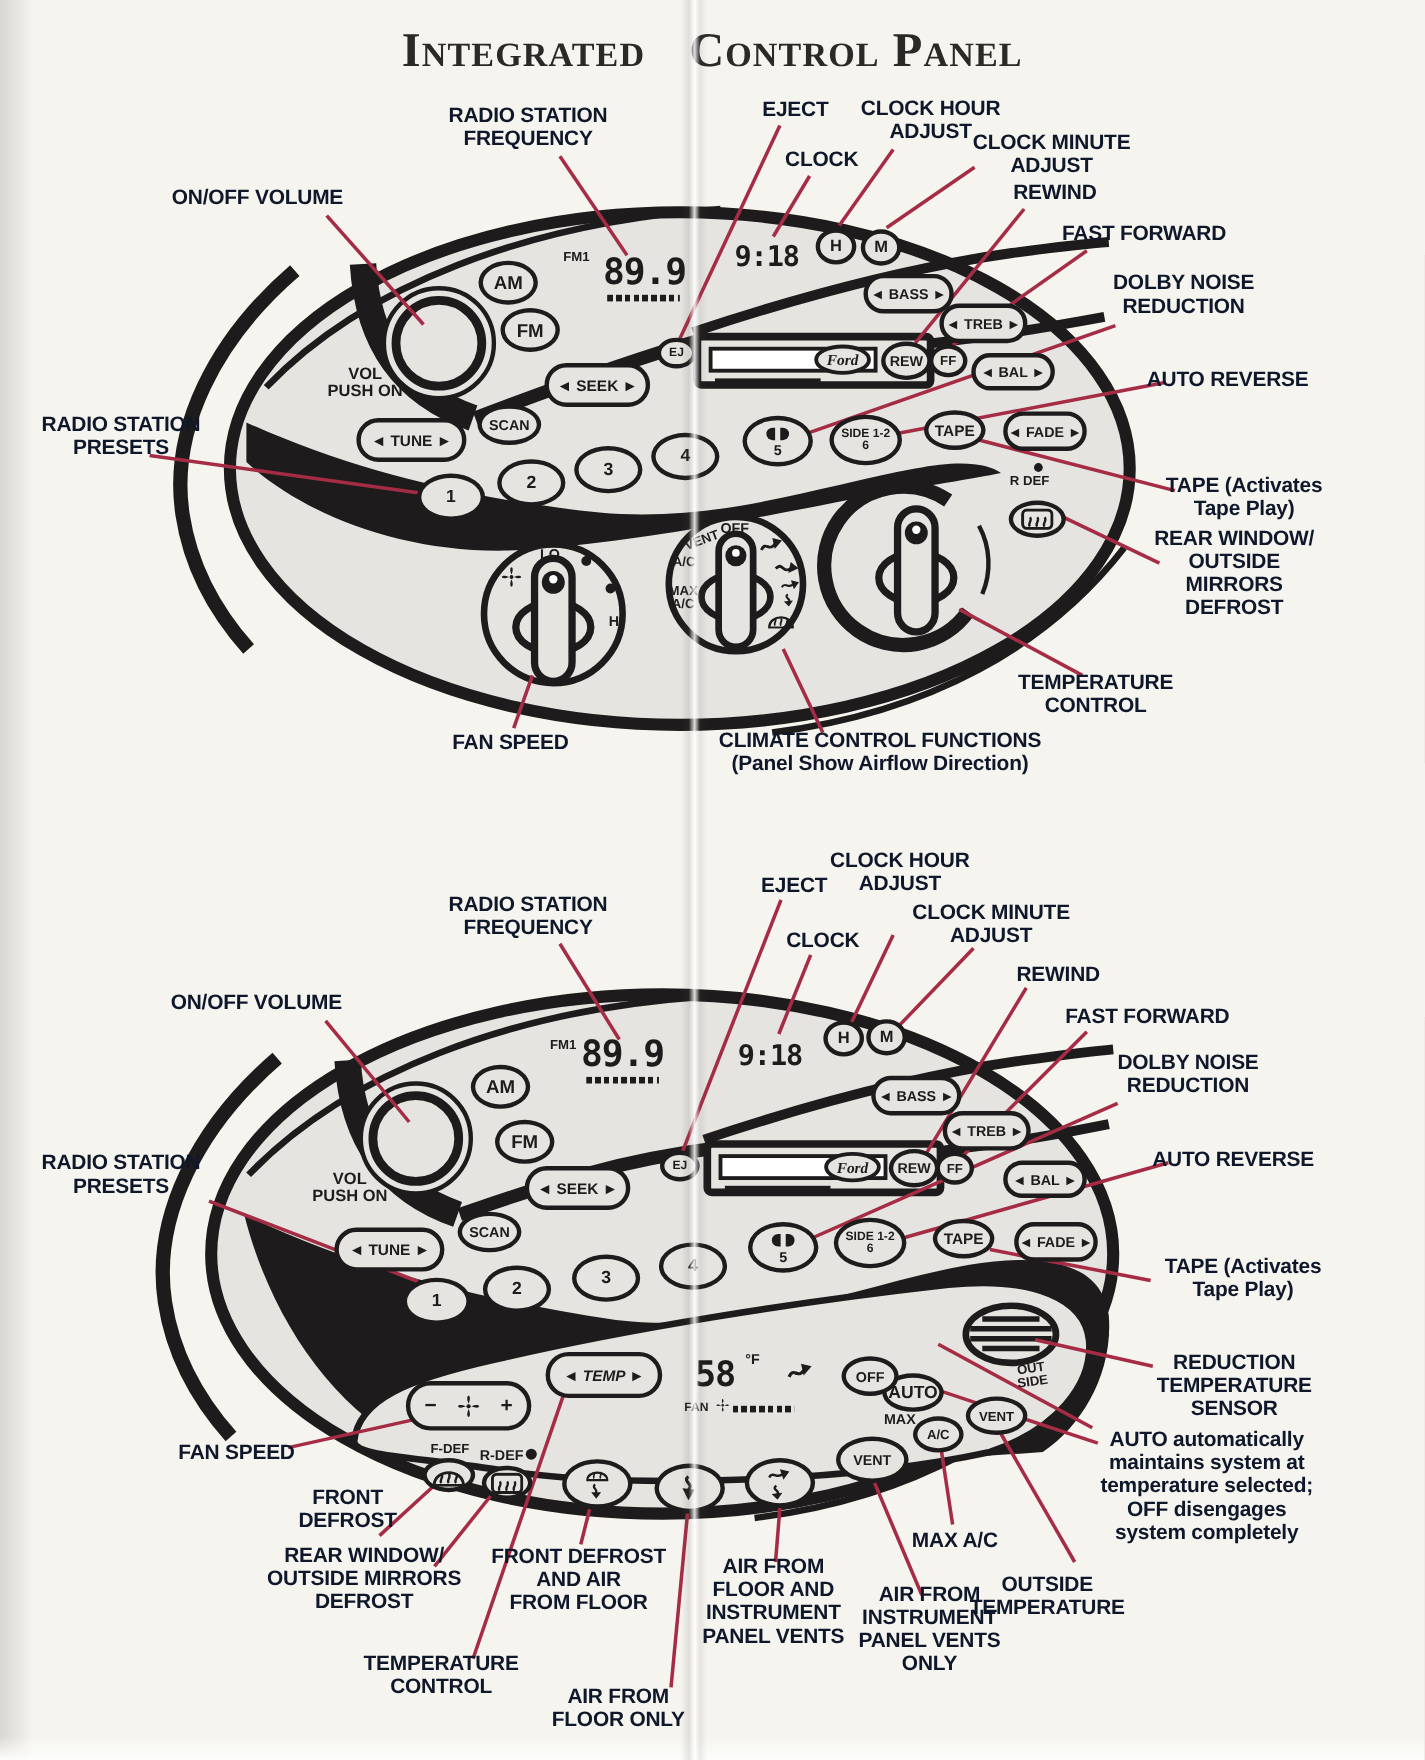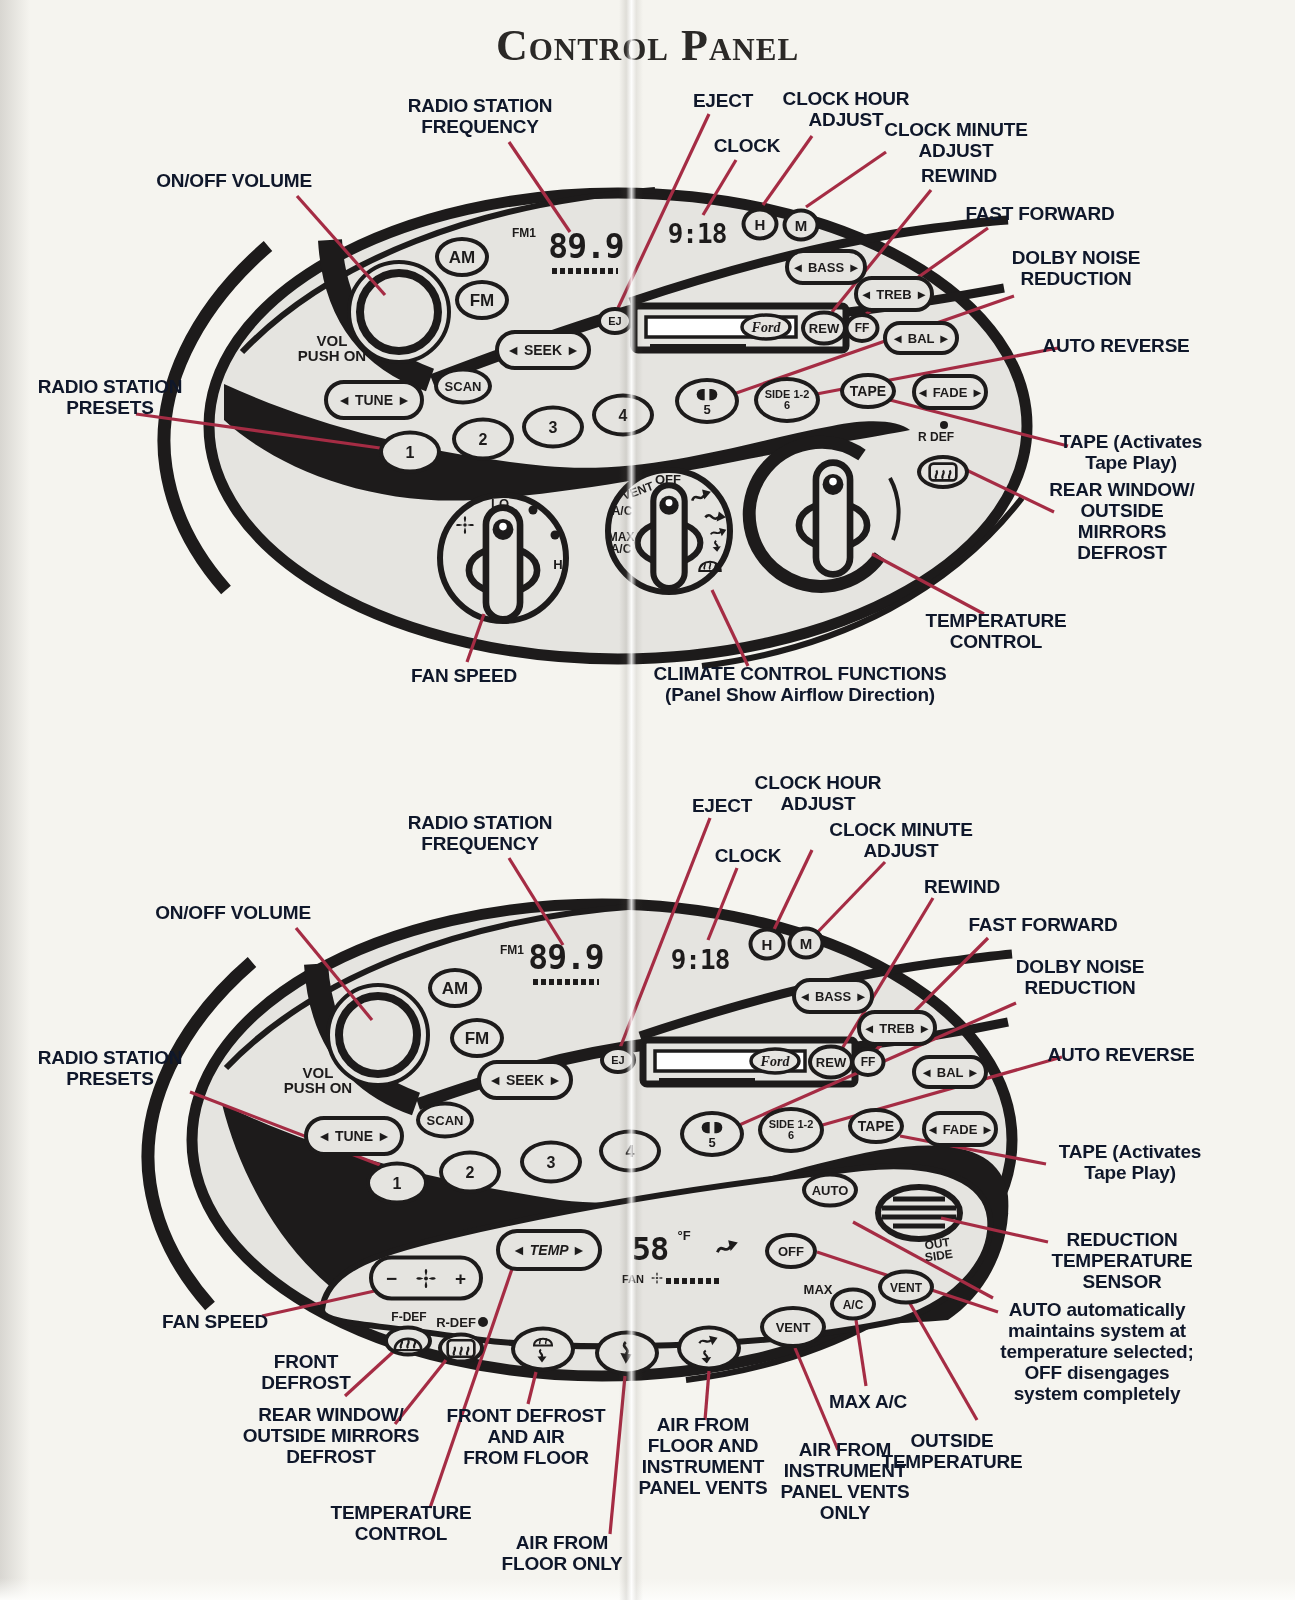--- a/index.html
+++ b/index.html
@@ -32,20 +32,21 @@
   .icn{position:absolute;transform:translate(-50%,-50%);z-index:6;}
 </style>
 </head>
 <body>
 
 <div class="page">
   <div class="page-edge-left"></div>
   <div class="page-bottom"></div>
 
   <div class="title">
+    <span>Integrated</span>
     <span>Control Panel</span>
   </div>
 
   <svg class="art" width="1295" height="1600" viewBox="0 0 1295 1600">
     <defs>
       <symbol id="s-fan" viewBox="-10 -10 20 20">
         <path fill="#1d1b1b" d="M0,-2 C-3.5,-10 3.5,-10 0,-2 Z M2,0 C10,-3.5 10,3.5 2,0 Z M0,2 C3.5,10 -3.5,10 0,2 Z M-2,0 C-10,3.5 -10,-3.5 -2,0 Z"></path>
         <circle r="1.6" fill="#1d1b1b"></circle>
       </symbol>
       <symbol id="s-dolby" viewBox="-12 -8 24 16">
@@ -318,21 +319,21 @@
 Tape Play)</div>
       <div class="callout" style="left: 1122px; top: 1261px;">REDUCTION
 TEMPERATURE
 SENSOR</div>
       <div class="callout" style="left: 1097px; top: 1352px;">AUTO automatically
 maintains system at
 temperature selected;
 OFF disengages
 system completely</div>
       <div class="callout" style="left: 215px; top: 1322px;">FAN SPEED</div>
-      <div class="callout" style="left: 306px; top: 1373px;">FRONT
+      <div class="callout" style="left: 316px; top: 1373px;">FRONT
 DEFROST</div>
       <div class="callout" style="left: 331px; top: 1436px;">REAR WINDOW/
 OUTSIDE MIRRORS
 DEFROST</div>
       <div class="callout" style="left: 401px; top: 1524px;">TEMPERATURE
 CONTROL</div>
       <div class="callout" style="left: 526px; top: 1437px;">FRONT DEFROST
 AND AIR
 FROM FLOOR</div>
       <div class="callout" style="left: 562px; top: 1554px;">AIR FROM
@@ -387,21 +388,21 @@
         </svg></div>
       <div class="btn" style="left: 627px; top: 1353px; width: 64px; height: 45px;"><svg width="24" height="27">
           <use href="#s-flowF"></use>
         </svg></div>
       <div class="btn" style="left: 709px; top: 1348px; width: 64px; height: 45px;"><svg width="26" height="30">
           <use href="#s-m3"></use>
         </svg></div>
       <div class="btn" style="left: 793px; top: 1327px; width: 66px; height: 42px; font-size: 13px;"><span>VENT</span></div>
       <div class="btn" style="left: 853px; top: 1304px; width: 46px; height: 33px; font-size: 12px;"><span>A/C</span></div>
       <div class="btn" style="left: 906px; top: 1287px; width: 56px; height: 35px; font-size: 12px;"><span>VENT</span></div>
-      <div class="btn" style="left: 830px; top: 1190px; width: 56px; height: 35px; font-size: 13px;"><span>AUTO</span></div>
+      <div class="btn" style="left: 830px; top: 1266px; width: 56px; height: 35px; font-size: 16px;"><span>AUTO</span></div>
       <div class="btn" style="left: 791px; top: 1251px; width: 52px; height: 36px; font-size: 13px;"><span>OFF</span></div>
       <div class="stat" style="font-size: 12px; left: 512px; top: 950px;">FM1</div>
       <div class="stat mono" style="font-size: 33px; left: 566px; top: 958px;">89.9</div>
       <div class="dash" style="width: 66px; left: 566px; top: 982px;"></div>
       <div class="stat mono" style="font-size: 26px; left: 700px; top: 960px;">9:18</div>
       <div class="stat" style="font-size: 15px; left: 318px; top: 1080px;">VOL
 PUSH  ON</div>
       <div class="stat mono" style="font-size: 32px; left: 650px; top: 1249px;">58</div>
       <div class="stat" style="font-size: 13px; left: 684px; top: 1236px;">°F</div>
       <div class="icn" style="left: 727px; top: 1247px;"><svg width="24" height="24">

